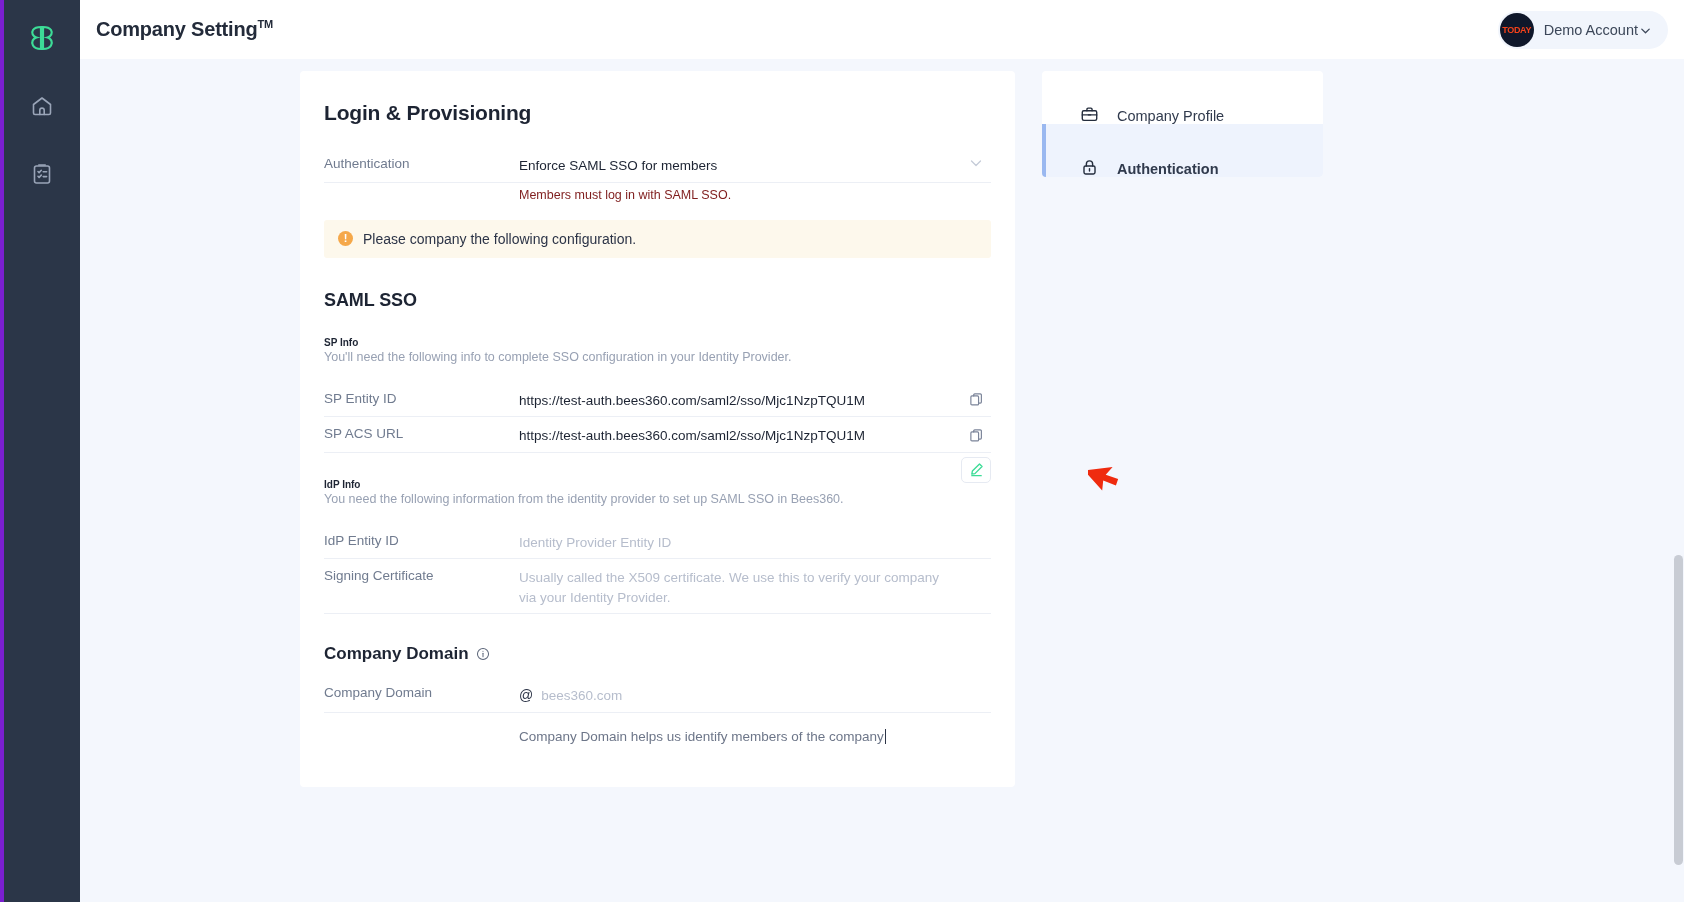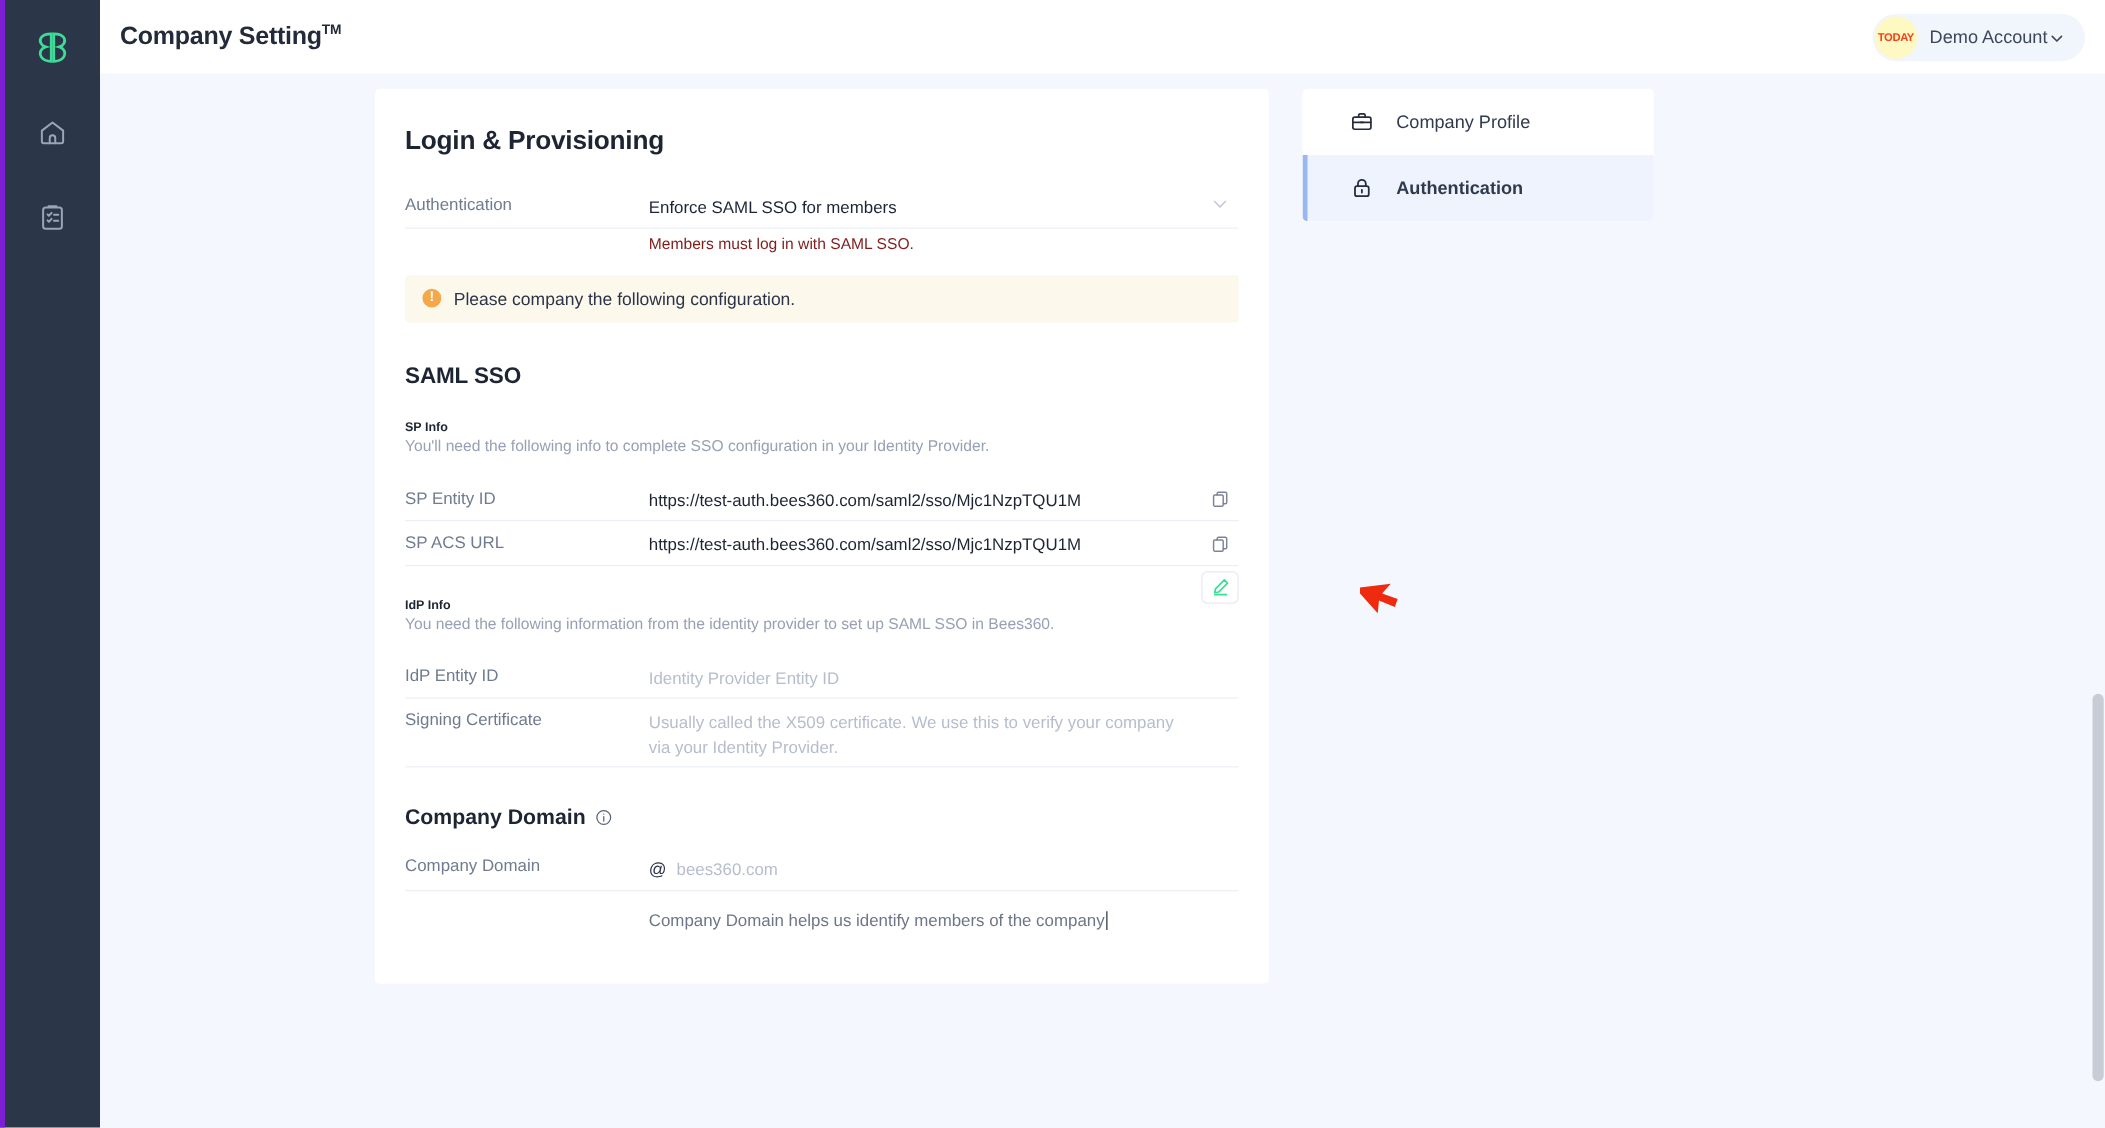--- a/index.html
+++ b/index.html
@@ -64,21 +64,21 @@
     border-radius: 19px;
     display: flex;
     align-items: center;
     padding-right: 16px;
     cursor: pointer;
   }
   #avatar {
     width: 34px; height: 34px;
     margin: 2px 10px 2px 2px;
     border-radius: 50%;
-    background: #fef9c3;
+    background: #0f172a;
     color: #f4421a;
     font-size: 9px;
     font-weight: bold;
     letter-spacing: -0.3px;
     display: flex; align-items: center; justify-content: center;
   }
   #account-name {
     font-size: 14.5px;
     color: #3c4759;
   }
@@ -255,21 +255,21 @@
     position: absolute;
     left: 962px; top: 12px;
     width: 281px;
     background: #ffffff;
     border-radius: 4px;
     overflow: hidden;
   }
   .rnav-item {
     height: 53px;
     display: flex;
-    align-items: center;
+    align-items: flex-end;
     padding-left: 34px;
     gap: 18px;
     cursor: pointer;
     border-left: 4px solid transparent;
     color: #303a4d;
   }
   .rnav-item .lbl { font-size: 14.5px; }
   .rnav-item.active {
     background: #eef3fd;
     border-left-color: #9ab8f0;

